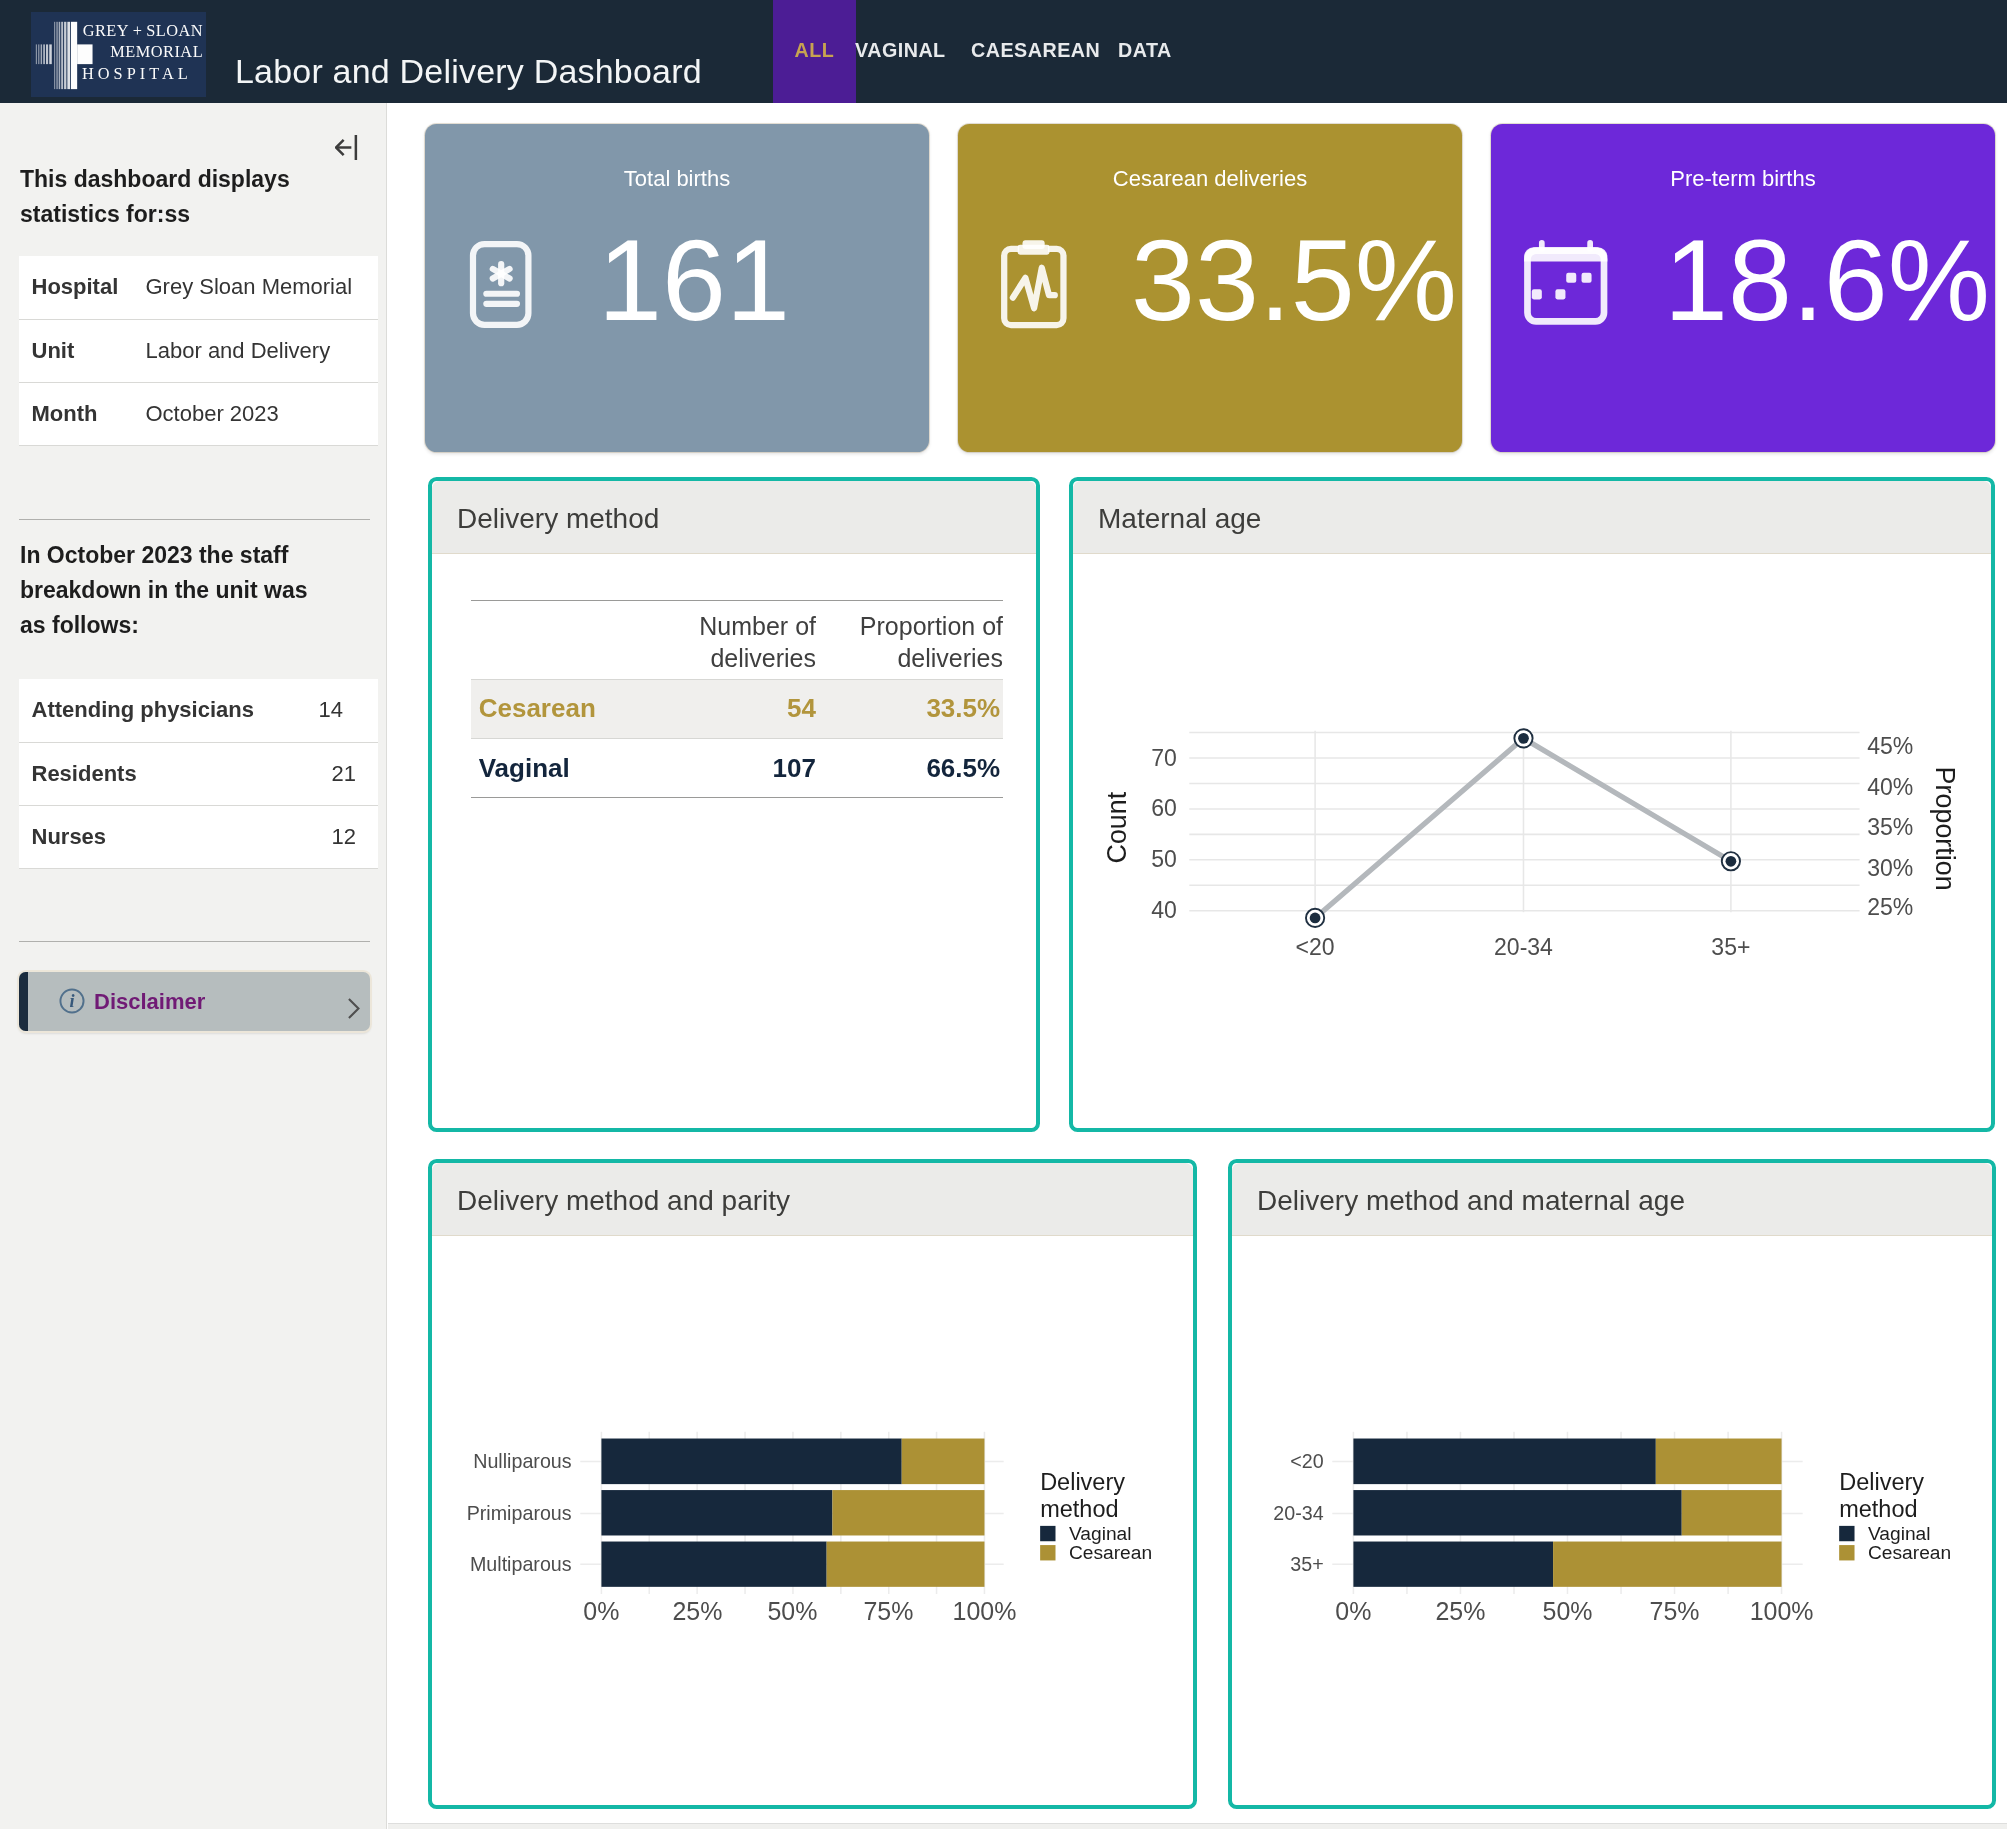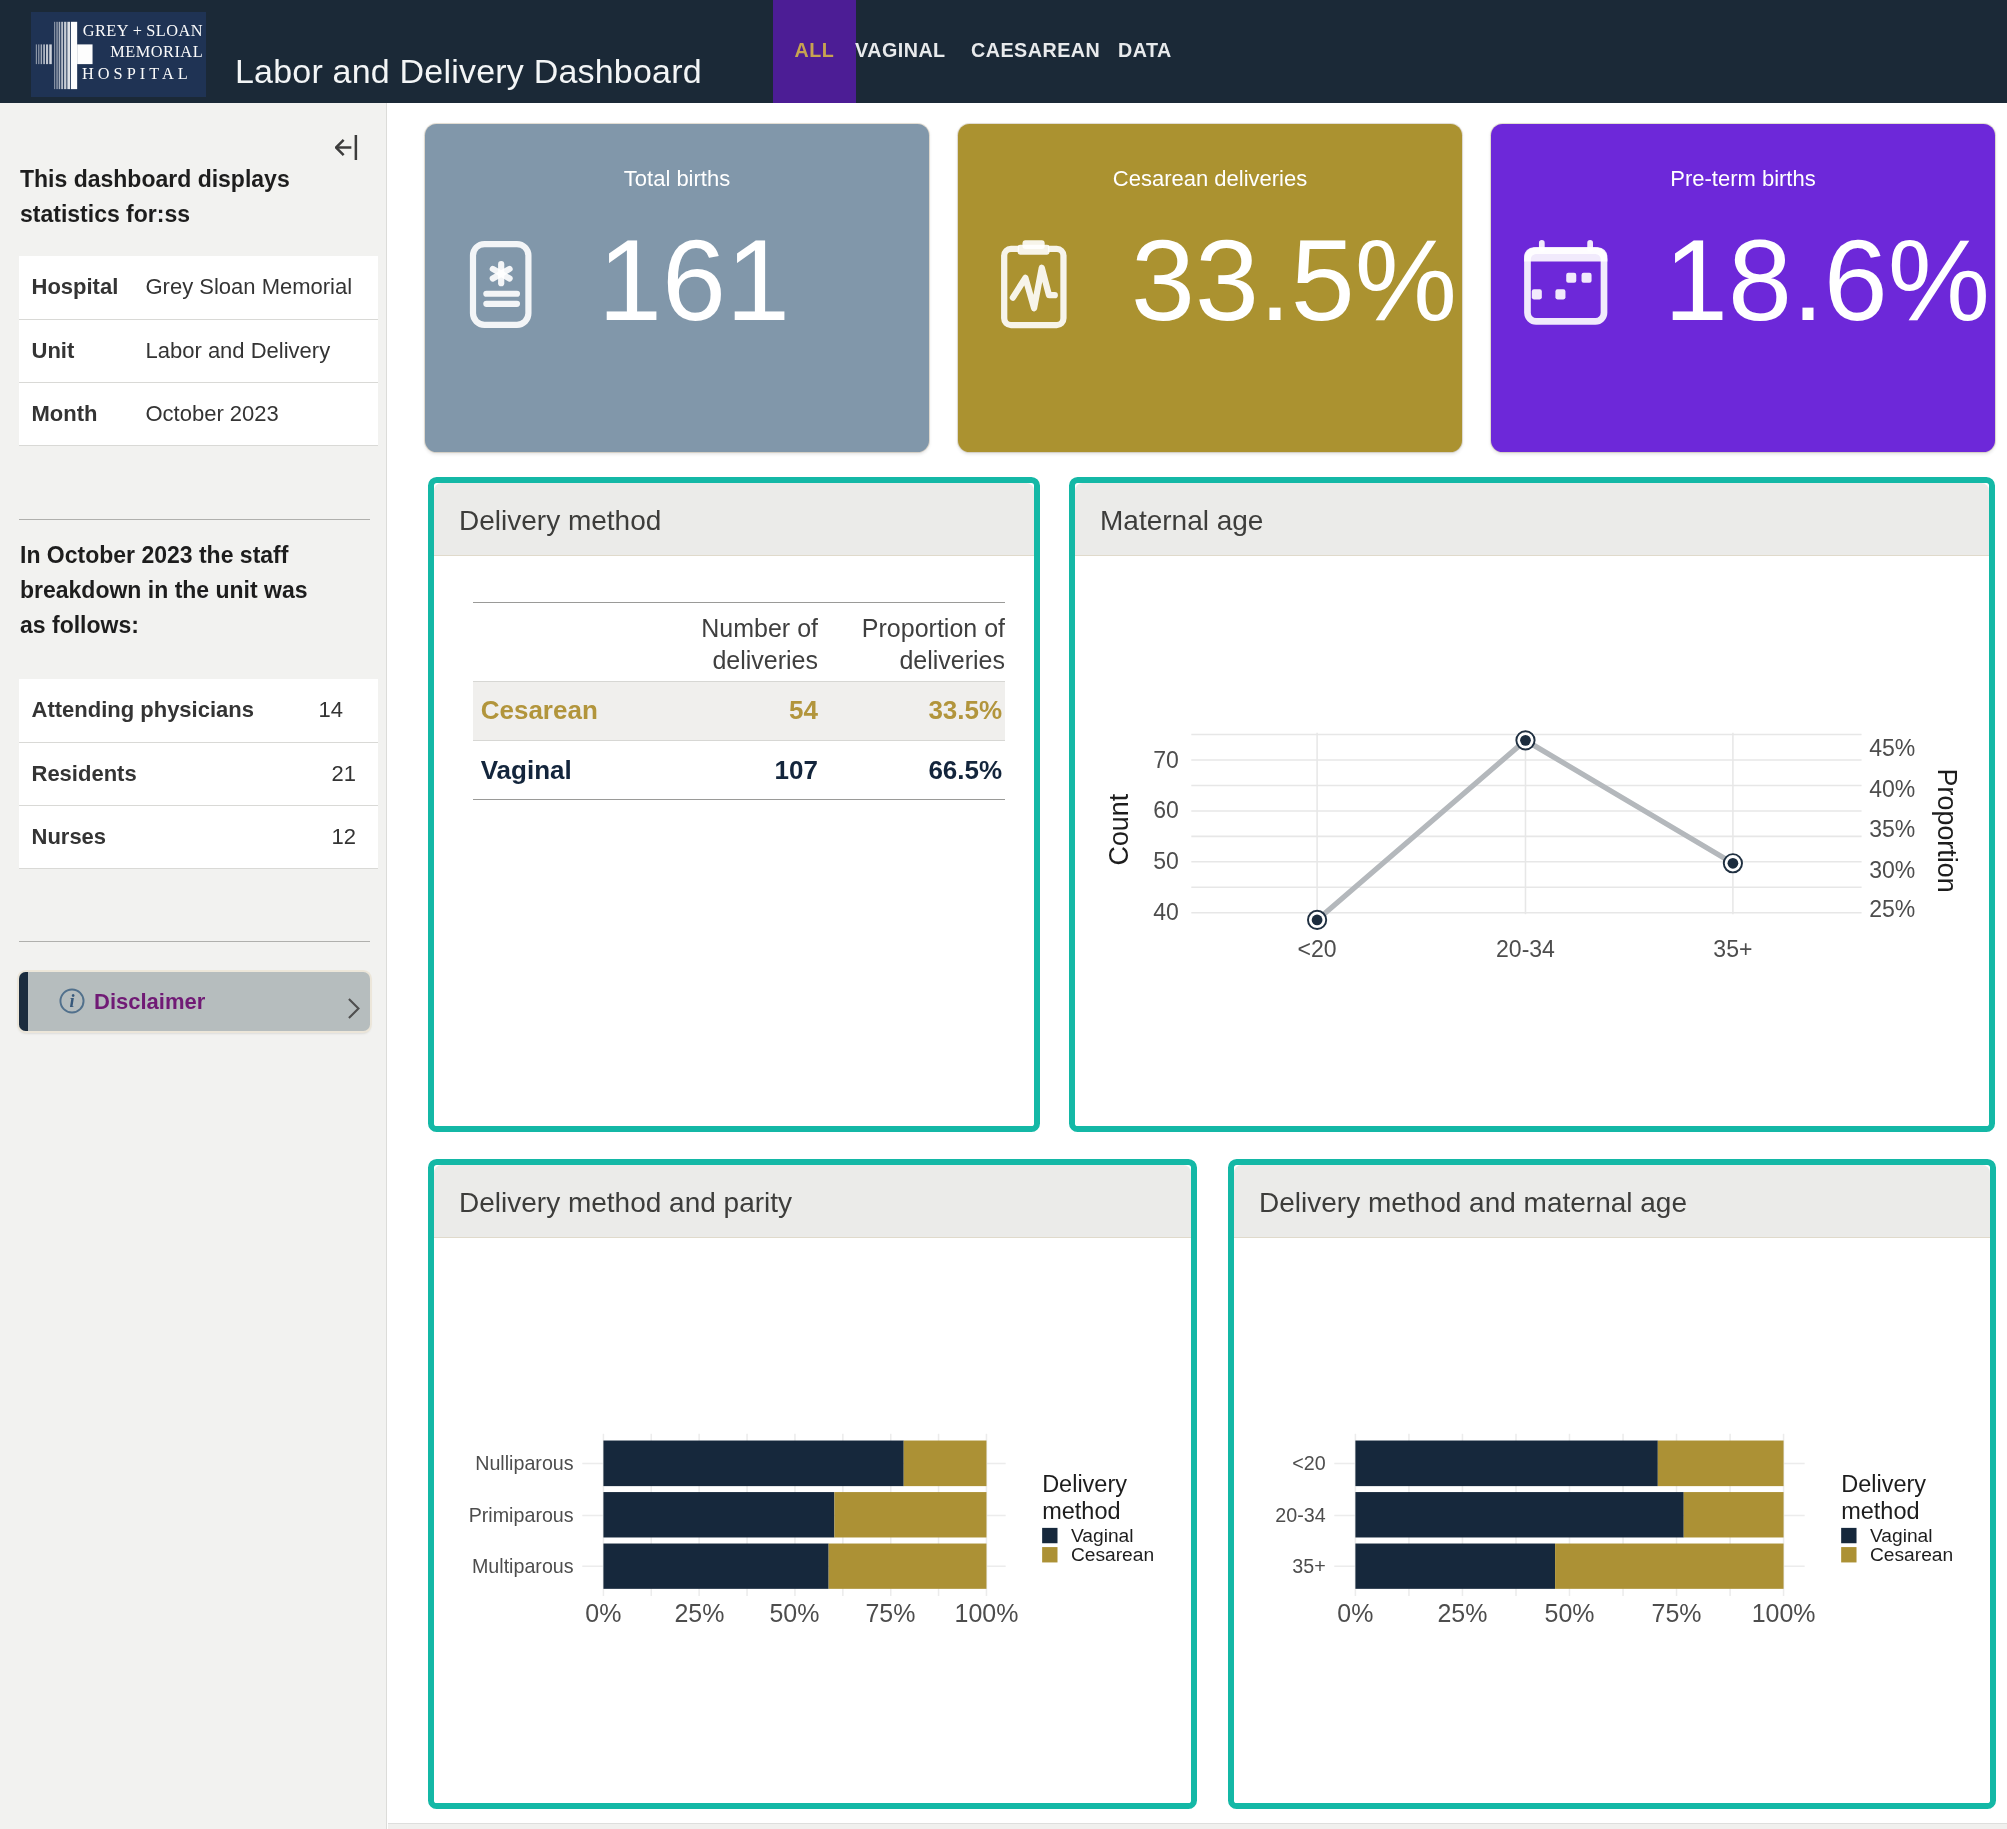--- a/index.html
+++ b/index.html
@@ -18,21 +18,21 @@
   .stable td { border-top:1px solid #d9d9d6; font-size:22px; color:#343434; height:63px; padding-left:12.5px; }
   .stable tr:first-child td { border-top:none; }
   .stable td.b { font-weight:700; }
   .shr { position:absolute; left:19px; width:351px; border:none; border-top:1.9px solid #b0b0ad; }
   
   .vbox { position:absolute; top:124px; width:504px; height:328px; border-radius:11.5px; box-shadow:0 0 0 1px rgba(160,140,100,0.25), 0 1.9px 3.8px rgba(0,0,0,0.12); }
   .vbox .vtitle { position:absolute; top:42px; left:0; width:100%; text-align:center; color:#fff; font-size:22px; }
   .vbox .vnum { position:absolute; left:173px; top:99px; color:#fff; font-size:115px; line-height:115px; }
   .vbox svg.vicon { position:absolute; }
   
-  .card { position:absolute; background:#fff; border:6px solid #14b8a6; border-radius:8.6px; }
+  .card { position:absolute; background:#fff; border:4px solid #14b8a6; border-radius:8.6px; }
   .chead { position:absolute; left:0; top:0; width:100%; height:73px; background:#ebebe9; border-bottom:1px solid #e0dacb; border-radius:7.7px 7.7px 0 0; line-height:75px; padding-left:25px; font-size:28px; color:#3d3d3b; }
 </style>
 </head>
 <body>
 <div id="header">
   <div id="logo">
     <svg width="175" height="85" viewBox="0 0 182 88">
       <g fill="#fdfdfd">
 
         <rect x="5" y="33.5" width="1.2" height="20.5" opacity="0.5"></rect>

